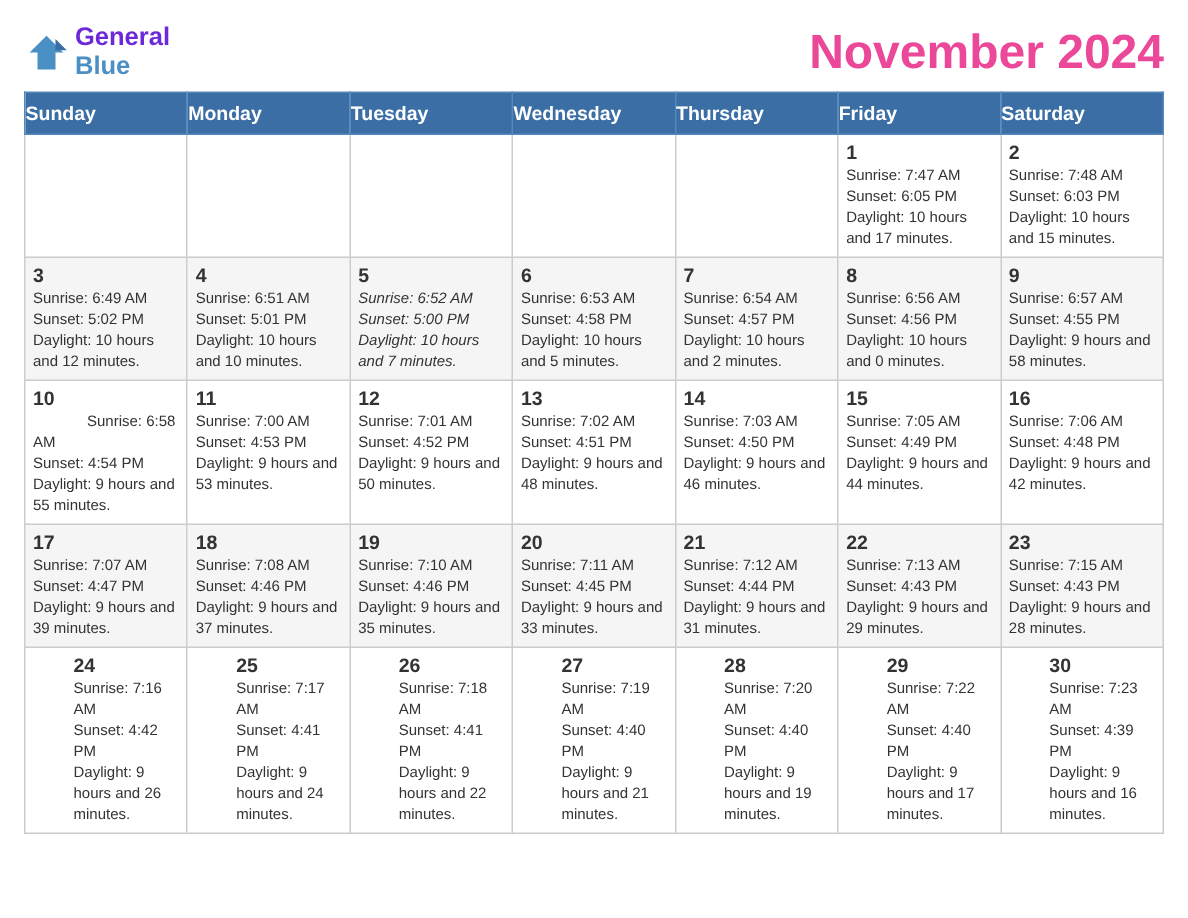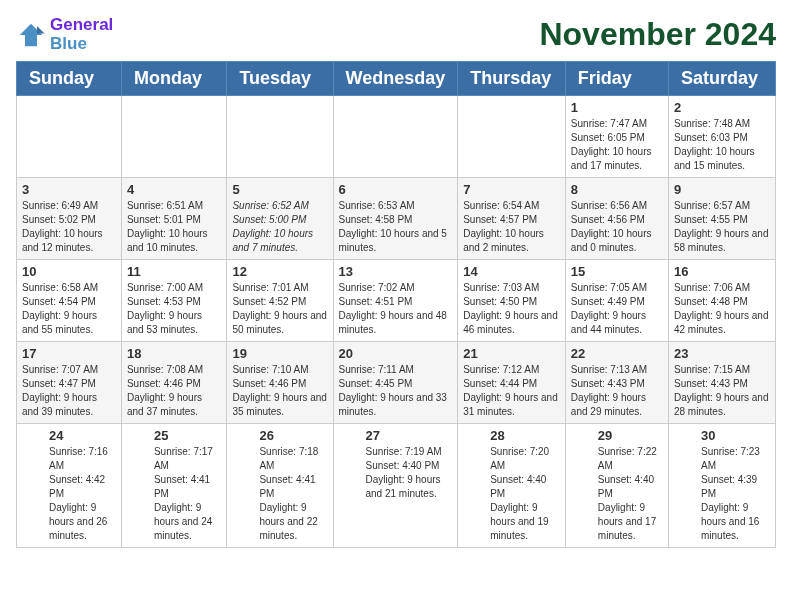--- a/index.html
+++ b/index.html
@@ -39,37 +39,37 @@
     .logo-icon {
       width: 30px;
       height: 30px;
     }
     .title-area {
       text-align: right;
     }
     .month-title {
       font-size: 32px;
       font-weight: bold;
-      color: #14532d;
+      color: #ec4899;
     }
     .location-title {
       font-size: 15px;
       color: #555;
     }
     .calendar {
       width: 100%;
       border-collapse: collapse;
       border: 1px solid #ccc;
     }
     .calendar th {
       background: #3a6ea5;
       color: #fff;
-      font-size: 18px;
-      font-weight: bold;
-      padding: 6px 12px;
+      font-size: 13px;
+      font-weight: bold;
+      padding: 6px 0;
       text-align: left;
       border: 1px solid #5588bb;
     }
     .calendar td {
       border: 1px solid #ccc;
       vertical-align: top;
       padding: 4px 5px;
       width: 108px;
       min-height: 80px;
       font-size: 10.5px;
@@ -170,21 +170,21 @@
 Sunset: 4:57 PM
 Daylight: 10 hours and 2 minutes.</span></td>
         <td><span class="day-number">8</span><span class="day-info" style="white-space: pre-line;">Sunrise: 6:56 AM
 Sunset: 4:56 PM
 Daylight: 10 hours and 0 minutes.</span></td>
         <td><span class="day-number">9</span><span class="day-info" style="white-space: pre-line;">Sunrise: 6:57 AM
 Sunset: 4:55 PM
 Daylight: 9 hours and 58 minutes.</span></td>
       </tr>
       <tr class="row-3">
-        <td><span class="day-number">10</span><span class="day-info" style="white-space: pre-line;">Sunrise: 6:58 AM
+        <td><span class="day-number">10</span><span class="day-info" style="white-space: pre-line; margin-left: 36px;">Sunrise: 6:58 AM
 Sunset: 4:54 PM
 Daylight: 9 hours and 55 minutes.</span></td>
         <td><span class="day-number">11</span><span class="day-info" style="white-space: pre-line;">Sunrise: 7:00 AM
 Sunset: 4:53 PM
 Daylight: 9 hours and 53 minutes.</span></td>
         <td><span class="day-number">12</span><span class="day-info" style="white-space: pre-line;">Sunrise: 7:01 AM
 Sunset: 4:52 PM
 Daylight: 9 hours and 50 minutes.</span></td>
         <td><span class="day-number">13</span><span class="day-info" style="white-space: pre-line;">Sunrise: 7:02 AM
 Sunset: 4:51 PM

